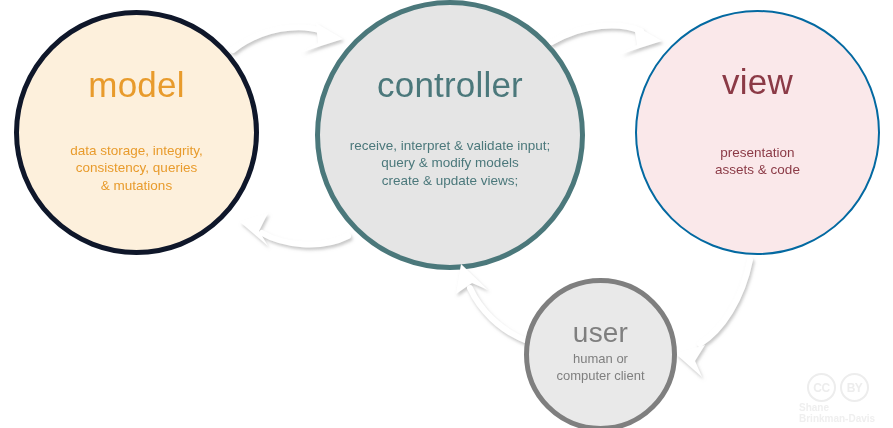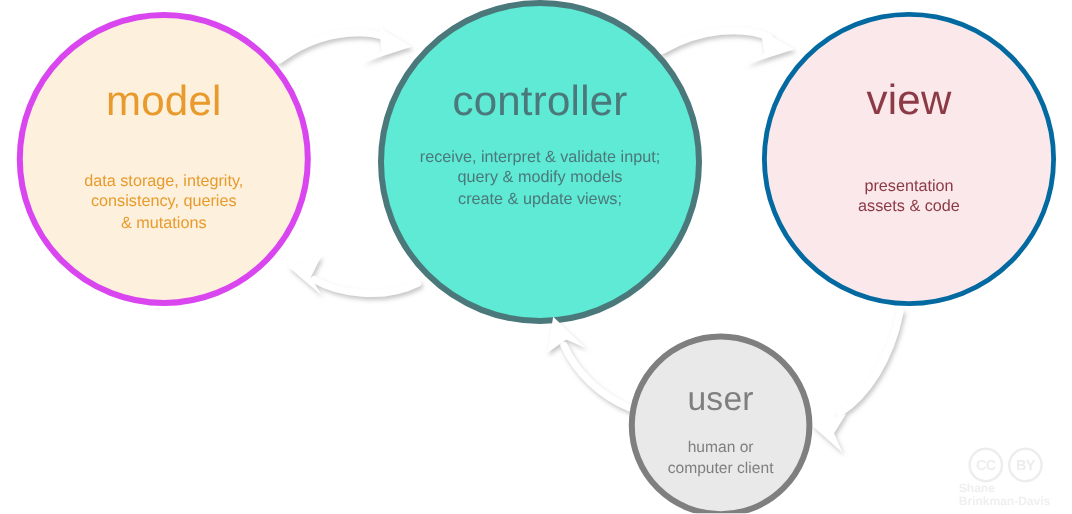--- a/index.html
+++ b/index.html
@@ -36,60 +36,60 @@
     letter-spacing: 0.2px;
   }
   .node .desc {
     line-height: 1.28;
   }
 
   
   #node-model {
     left: 14px;  top: 10px;
     width: 245px; height: 245px;
-    border: 5px solid #d946ef;
+    border: 5px solid #0f172a;
     background: #fdf0dc;
     color: #e89b2c;
   }
   #node-model .title { font-size: 35px; margin-top: 52px; }
   #node-model .desc  { font-size: 13.5px; margin-top: 40px; }
 
   
   #node-controller {
     left: 315px; top: 0px;
     width: 270px; height: 270px;
     border: 5px solid #4b787b;
-    background: #5eead4;
+    background: #e5e5e5;
     color: #4b787b;
   }
   #node-controller .title { font-size: 35px; margin-top: 62px; }
-  #node-controller .desc  { font-size: 13.5px; margin-top: 20px; }
+  #node-controller .desc  { font-size: 13.5px; margin-top: 35px; }
 
   
   #node-view {
     left: 635px; top: 10px;
     width: 245px; height: 245px;
-    border: 4px solid #0369a1;
+    border: 2px solid #0369a1;
     background: #fae8ea;
     color: #8b3a46;
   }
   #node-view .title { font-size: 35px; margin-top: 52px; }
   #node-view .desc  { font-size: 13.5px; margin-top: 45px; }
 
   
   #node-user {
     left: 524px; top: 278px;
     width: 153px; height: 153px;
     border: 5px solid #7f7f7f;
     background: #e9e9e9;
     color: #7f7f7f;
     z-index: 5;
   }
   #node-user .title { font-size: 28px; margin-top: 36px; }
-  #node-user .desc  { font-size: 13px; margin-top: 18px; }
+  #node-user .desc  { font-size: 13px; margin-top: 4px; }
 
   
   #arrows {
     position: absolute;
     left: 0; top: 0;
     width: 893px; height: 428px;
     z-index: 4;
     pointer-events: none;
   }
 

